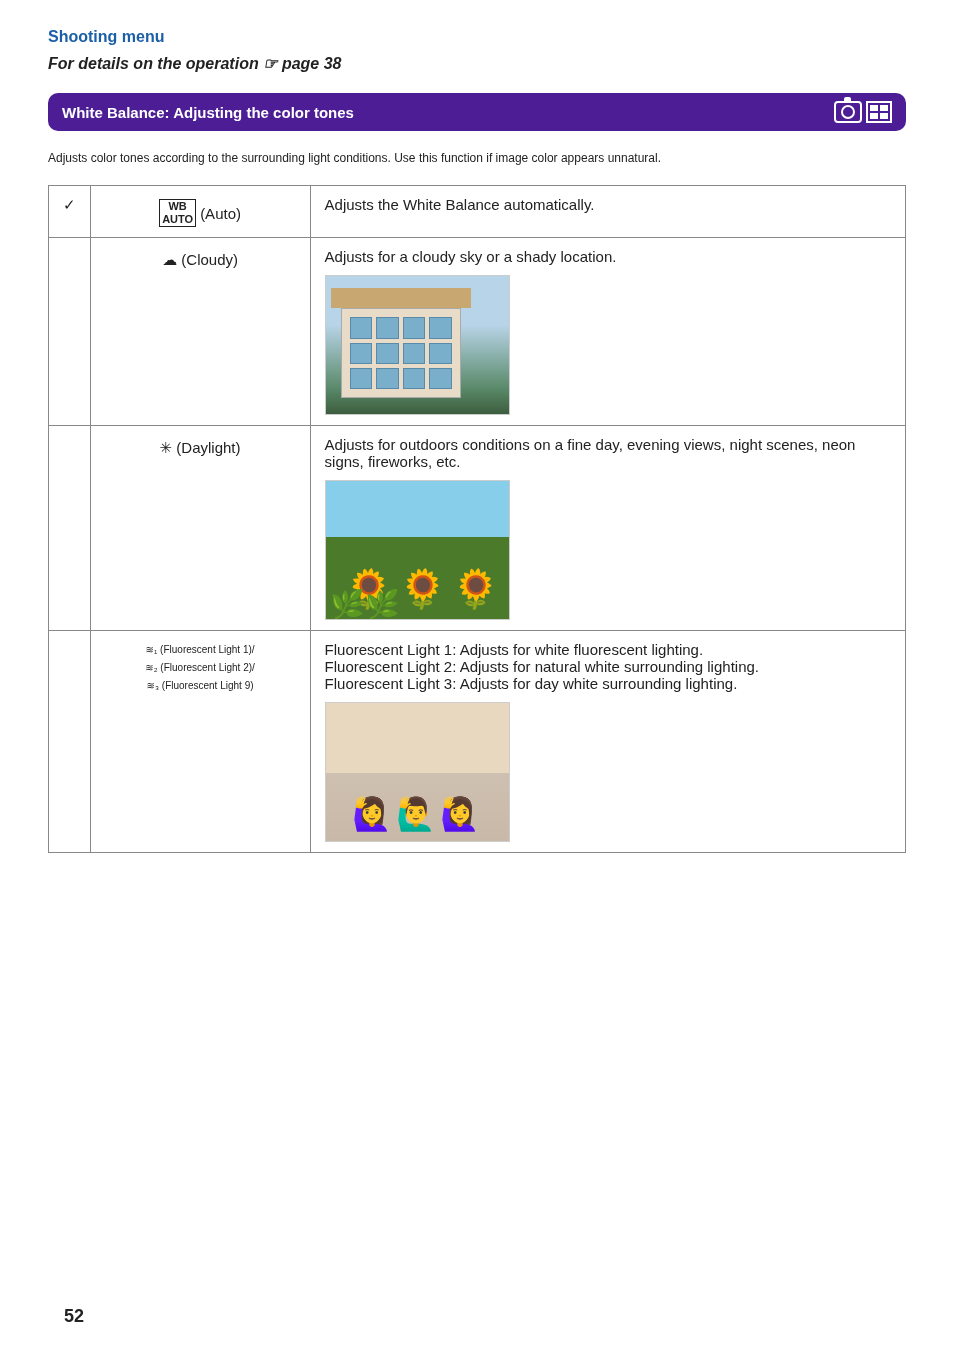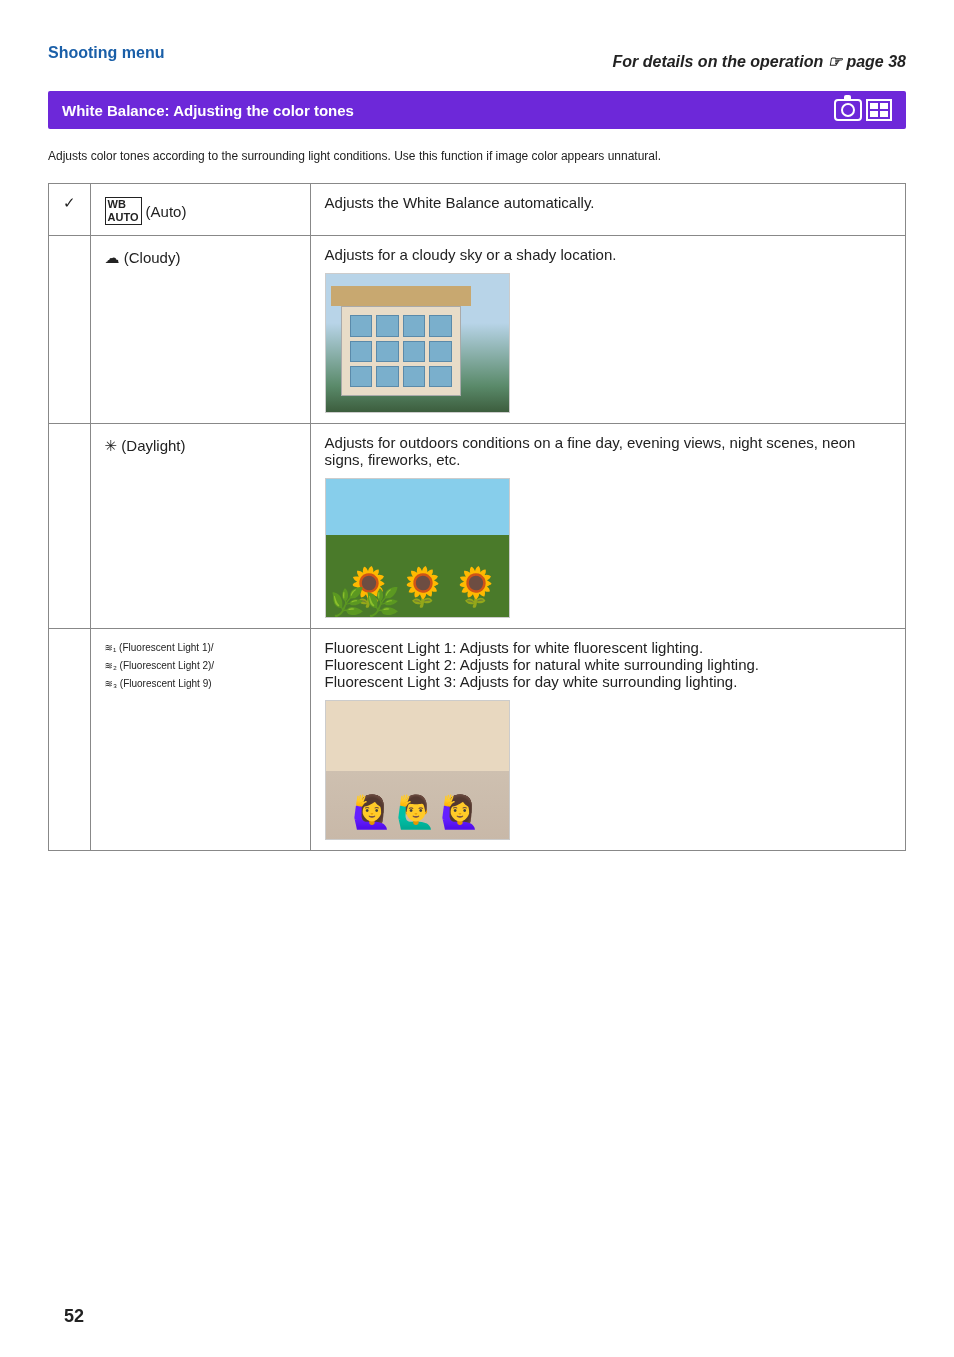--- a/index.html
+++ b/index.html
@@ -11,47 +11,48 @@
       font-size: 15px;
       color: #222;
       position: relative;
     }
 
     
     .page-header {
       display: flex;
       justify-content: space-between;
       align-items: flex-start;
-      padding: 44px 48px 20px 48px;
+      padding: 28px 48px 20px 48px;
+      flex-direction: column;
     }
     .shooting-menu-title {
       color: #1a5fa8;
       font-weight: bold;
       font-size: 16px;
     }
     .operation-ref {
       font-style: italic;
       font-weight: bold;
       font-size: 16px;
       color: #222;
       margin-top: 8px;
     }
 
     
     .section-header {
       margin: 0 48px 18px 48px;
-      background: #6d28d9;
+      background: #4c1d95;
       color: #fff;
       font-weight: bold;
       font-size: 15px;
       padding: 8px 14px;
       display: flex;
       justify-content: space-between;
       align-items: center;
-      border-radius: 2px;
+      border-radius: 10px;
     }
     .section-icons {
       display: flex;
       gap: 4px;
       align-items: center;
     }
     .icon-camera {
       width: 28px;
       height: 22px;
       border: 2px solid #fff;
@@ -117,20 +118,21 @@
     .col-check {
       width: 38px;
       text-align: center;
       vertical-align: middle;
       font-size: 18px;
       color: #222;
     }
     .col-mode {
       width: 220px;
       vertical-align: top;
+      text-align: center;
     }
     .col-desc {
       vertical-align: top;
     }
 
     .mode-label {
       font-size: 15px;
       line-height: 1.6;
     }
     .wb-auto-label {

